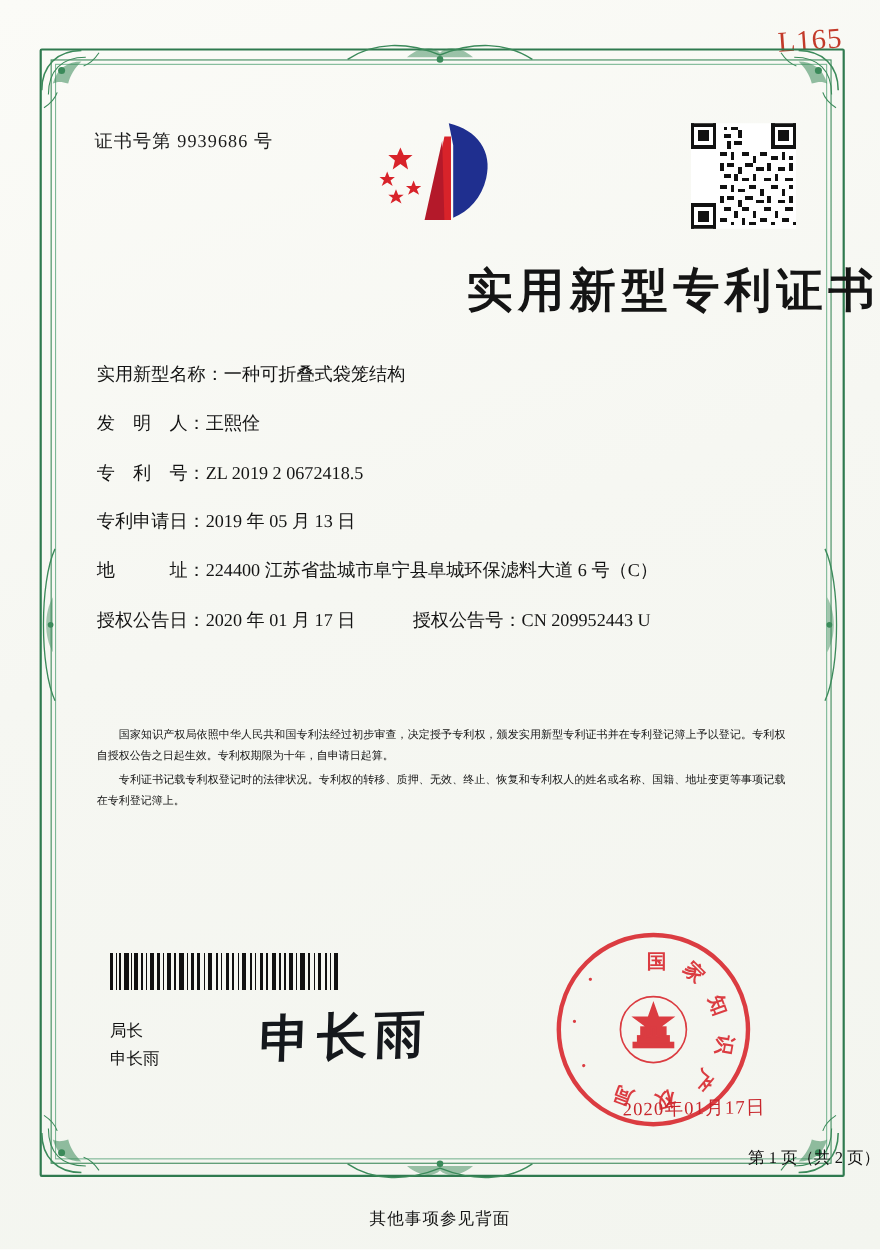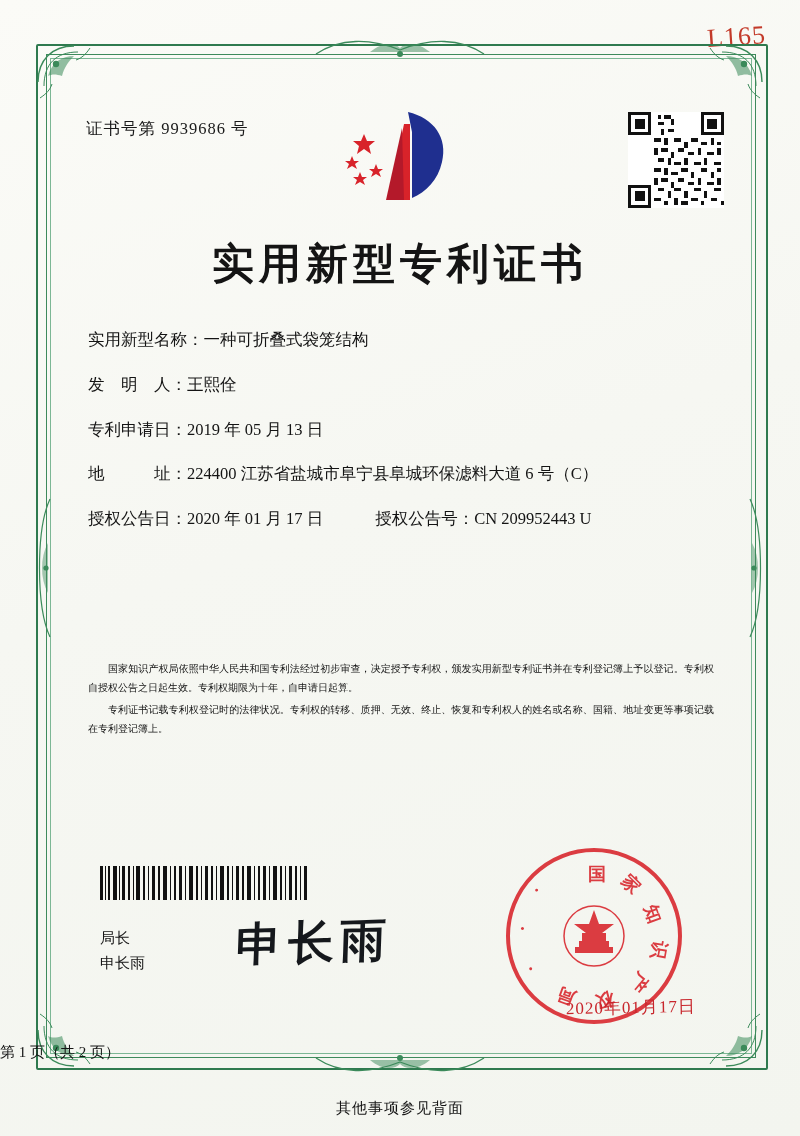--- a/index.html
+++ b/index.html
@@ -117,21 +117,21 @@
     right: 76px;
     top: 112px;
     width: 96px;
     height: 96px;
   }
 
   .title {
     position: absolute;
     left: 0; right: 0;
     top: 236px;
-    text-align: center;
+    text-align: right;
     font-size: 42px;
     font-weight: bold;
     letter-spacing: 5px;
     color: #141414;
     font-family: Liberation Mono, monospace;
   }
 
   .fields {
     position: absolute;
     left: 88px;
@@ -239,21 +239,21 @@
     font-size: 17px;
     color: #c8262c;
     letter-spacing: 1px;
     transform: rotate(-1deg);
   }
 
   .page-no {
     position: absolute;
     left: 0; right: 0;
     bottom: 74px;
-    text-align: left;
+    text-align: right;
     font-size: 15px;
     color: #141414;
   }
   .footer-note {
     position: absolute;
     left: 0; right: 0;
     bottom: 18px;
     text-align: center;
     font-size: 15px;
     color: #141414;
@@ -443,20 +443,23 @@
   <div class="title">实用新型专利证书</div>
 
   <div class="fields">
     <div class="field">
       <span class="lbl">实用新型名称：</span><span class="val">一种可折叠式袋笼结构</span>
     </div>
     <div class="field">
       <span class="lbl">发　明　人：</span><span class="val">王熙佺</span>
     </div>
     <div class="field">
+      <span class="lbl">专　利　号：</span><span class="val">ZL 2019 2 0672418.5</span>
+    </div>
+    <div class="field">
       <span class="lbl">专利申请日：</span><span class="val">2019 年 05 月 13 日</span>
     </div>
     <div class="field">
       <span class="lbl">地　　　址：</span><span class="val">224400 江苏省盐城市阜宁县阜城环保滤料大道 6 号（C）</span>
     </div>
     <div class="field">
       <span class="lbl">授权公告日：</span><span class="val">2020 年 01 月 17 日</span><span class="gap"></span><span class="lbl">授权公告号：</span><span class="val">CN 209952443 U</span>
     </div>
   </div>
 

